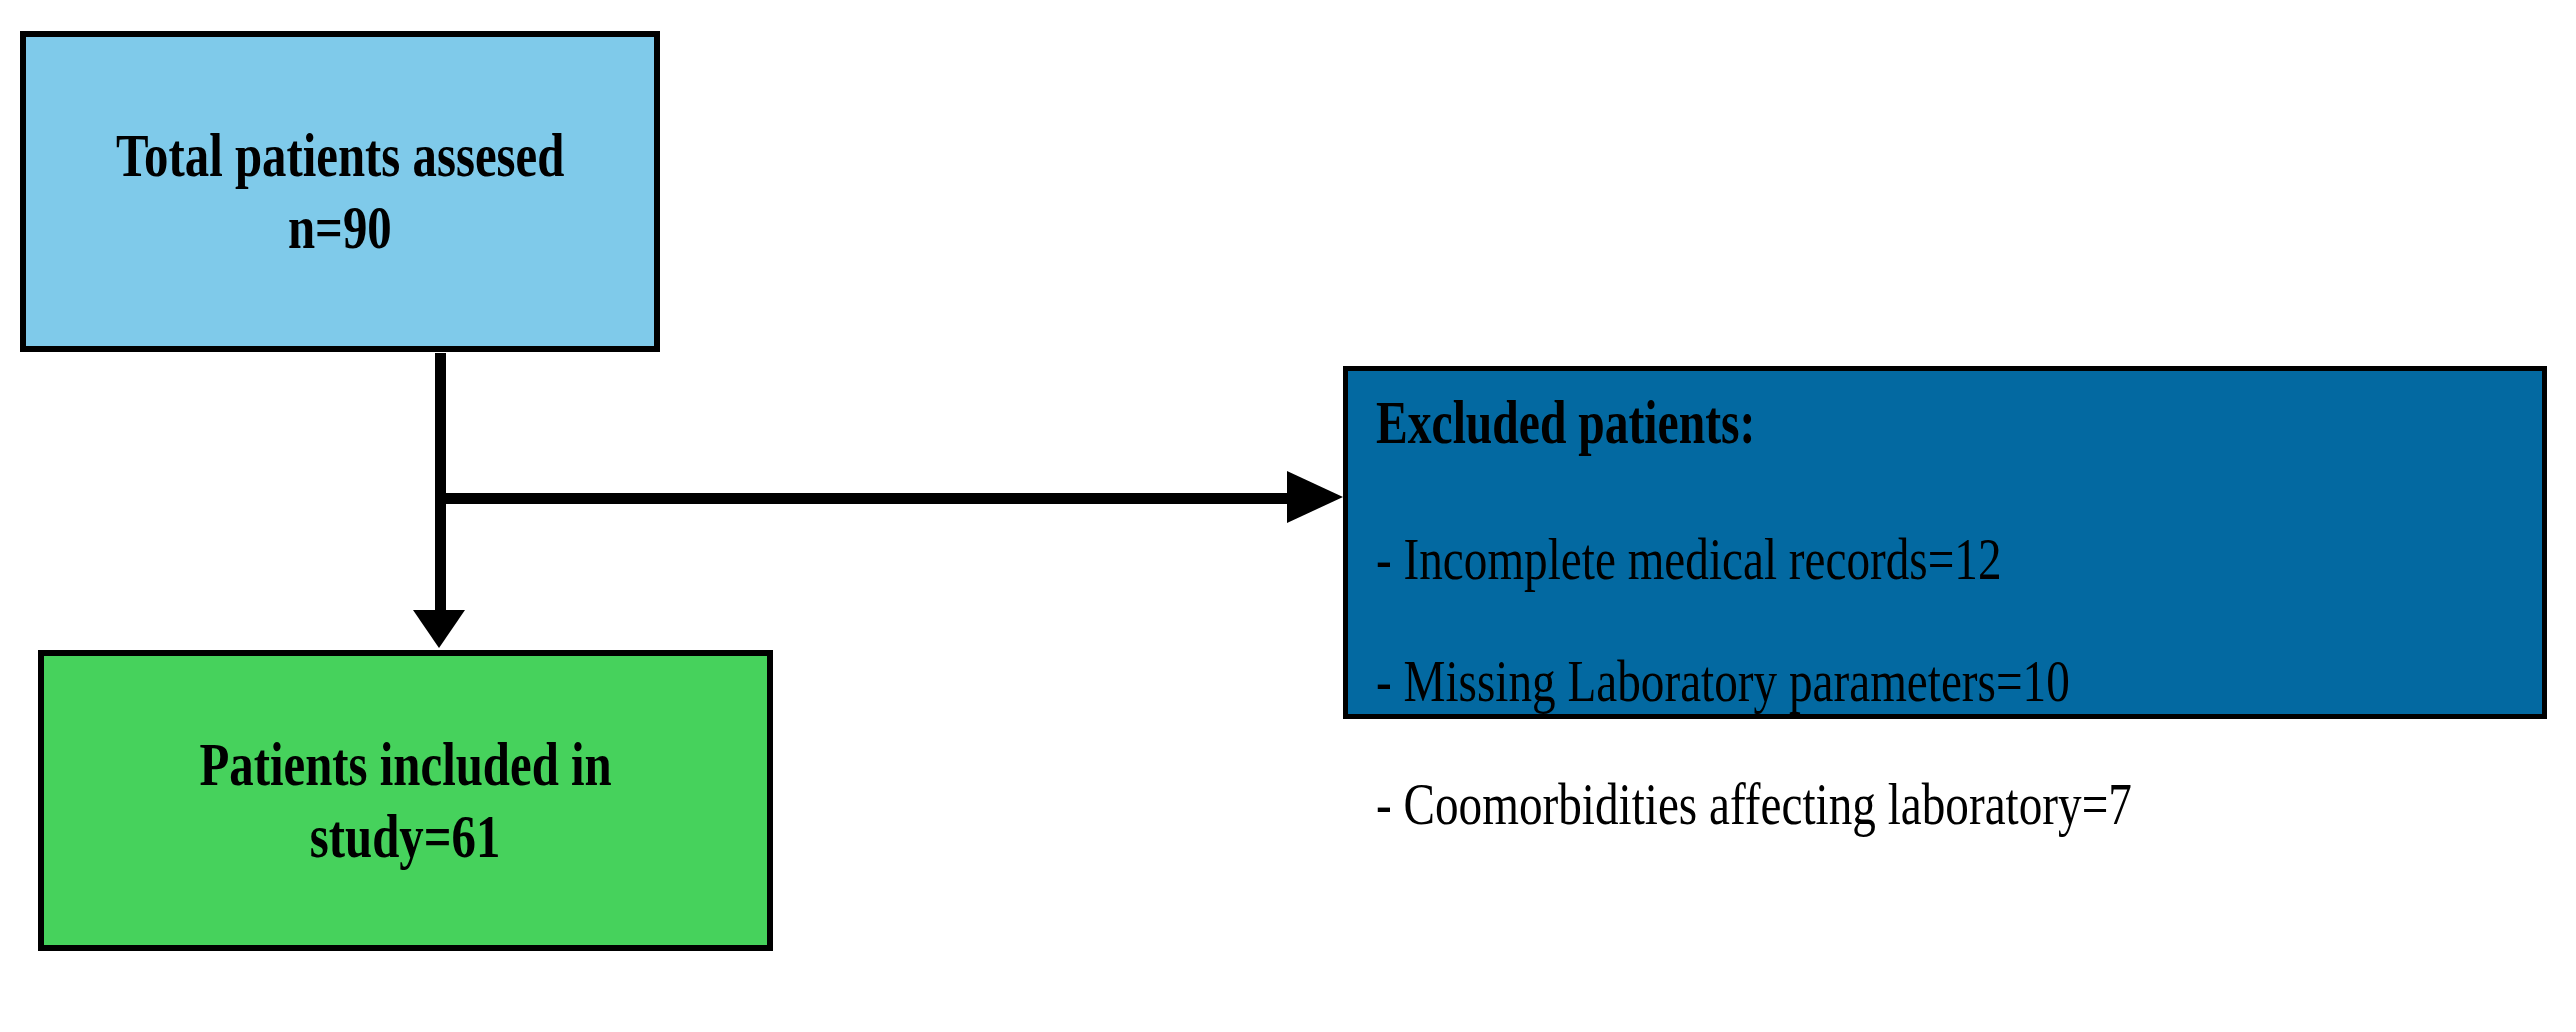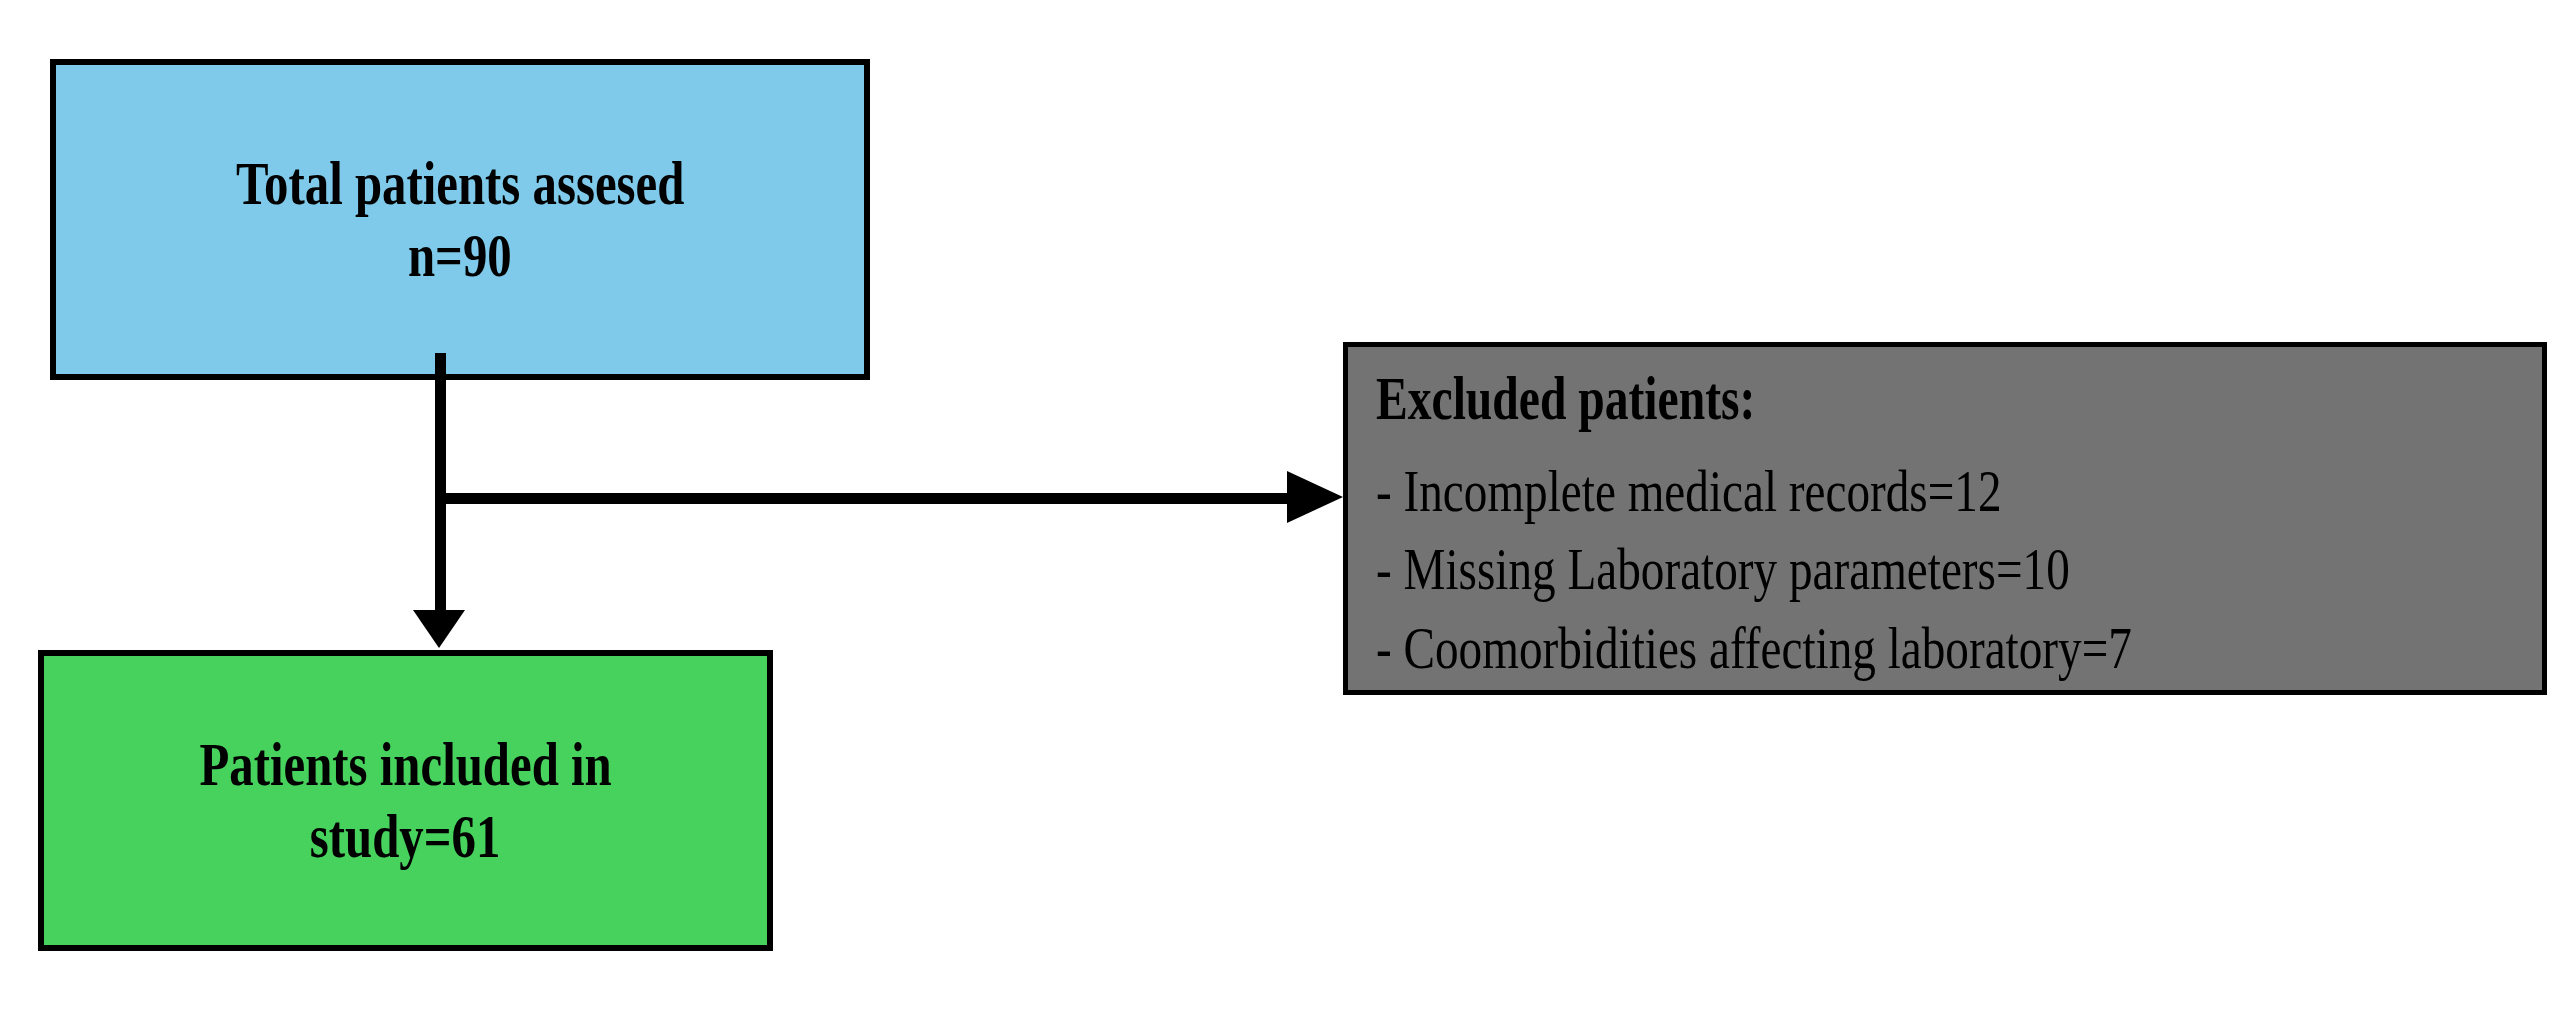--- a/index.html
+++ b/index.html
@@ -34,45 +34,45 @@
   .node-line {
     font-weight: bold;
     line-height: 1.18;
     transform: scaleX(0.80);
     transform-origin: center center;
     white-space: nowrap;
   }
 
   
   #assessed-box {
-    left: 50px;  top: 31px;
-    width: 820px; height: 321px;
+    left: 20px;  top: 31px;
+    width: 640px; height: 321px;
     background: #7fcaea;
     border: 6.6px solid #000000;
     padding: 0 19.7px;
-    margin-top: 28px;
   }
   #assessed-box .node-line { font-size: 61px; }
 
   #included-box {
     left: 38px;  top: 650px;
     width: 735px; height: 301px;
     background: #46d25c;
     border: 6.6px solid #000000;
     padding: 0 19.7px;
   }
   #included-box .node-line { font-size: 61px; }
 
   #excluded-box {
-    left: 1343px; top: 342px;
+    left: 1343px; top: 366px;
     width: 1204px; height: 353px;
-    background: #737373;
+    background: #0369a1;
     border: 5.7px solid #000000;
     padding: 21px 0 21px 28px;
     justify-content: flex-start;
+    gap: 44px;
   }
   #excluded-box .excluded-heading {
     font-size: 61px;
     font-weight: bold;
     line-height: 1.0;
     transform: scaleX(0.78);
     transform-origin: left center;
     white-space: nowrap;
     margin-bottom: 13px;
   }

